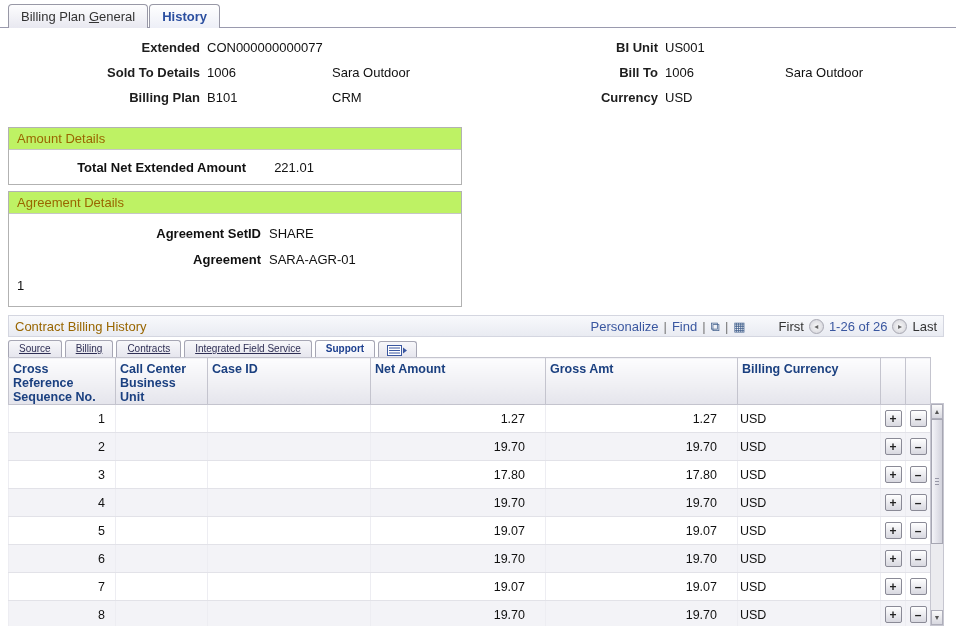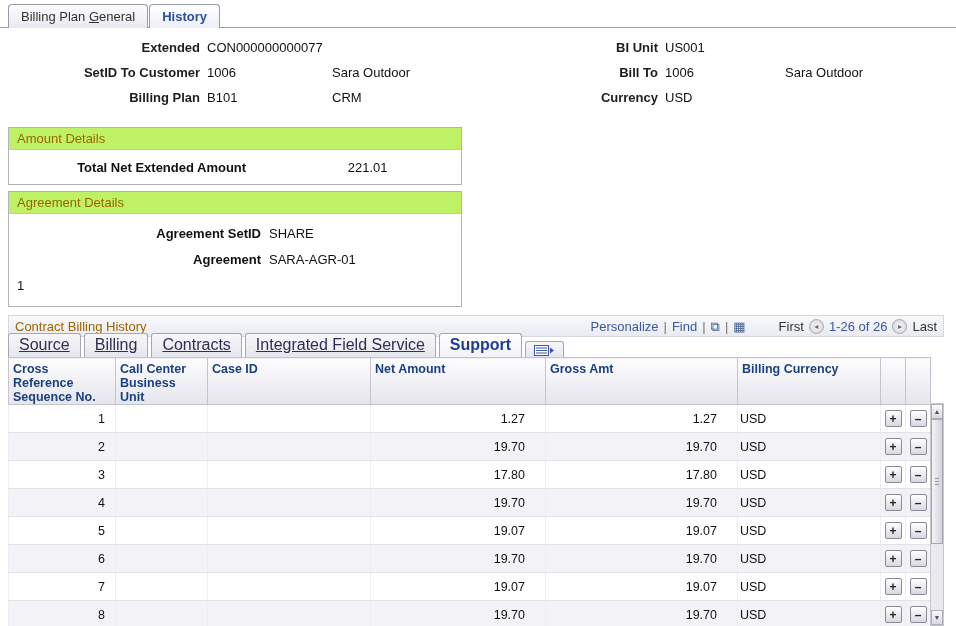--- a/index.html
+++ b/index.html
@@ -31,21 +31,21 @@
   .right .hf-value { margin-left: 7px; width: 120px; }
 
   
   .groupbox { width: 454px; border: 1px solid #b2b2b2; margin-left: 8px; background: #fff; }
   .groupbox.amount { margin-top: 18px; }
   .groupbox.agreement { margin-top: 6px; }
   .gb-title { background: #bef264; border-bottom: 1px solid #c6c6c6; color: #996600;
     padding: 3px 8px; height: 22px; }
   .amount-row { display: flex; align-items: center; height: 34px; }
   .amount-label { font-weight: bold; width: 250px; text-align: right; }
-  .amount-value { width: 197px; text-align: center; margin-left: 28px; }
+  .amount-value { width: 197px; text-align: left; margin-left: 28px; }
   .agr-rows { padding: 6px 0 8px; }
   .agr-row { display: flex; align-items: center; height: 26px; }
   .agr-label { font-weight: bold; width: 252px; text-align: right; }
   .agr-value { margin-left: 8px; }
 
   
   .grid-bar { margin: 8px 12px 0 8px; height: 22px; display: flex; align-items: center;
     justify-content: space-between; background: linear-gradient(#f8f9fc, #e9ebf2);
     border: 1px solid #d4d6e0; padding: 0 6px; }
   .grid-title { color: #996600; }
@@ -57,21 +57,21 @@
   .nav-text { color: #333; cursor: pointer; }
   .nav-circle { width: 15px; height: 15px; border-radius: 50%;
     background: radial-gradient(#fafafa, #cfcfd6); border: 1px solid #a8a8b2;
     display: flex; align-items: center; justify-content: center; font-size: 8px; color: #666;
     cursor: pointer; }
 
   
   .grid-tabs { margin-left: 8px; display: flex; gap: 3px; align-items: flex-end; height: 20px; }
   .grid-tab { border: 1px solid #a6a6b4; border-bottom: none; border-radius: 3px 3px 0 0;
     padding: 2px 10px 3px; background: linear-gradient(#f7f7fa, #e6e6ee); color: #2f2f55;
-    font-size: 16px; cursor: pointer; white-space: nowrap; }
+    font-size: 10px; cursor: pointer; white-space: nowrap; }
   .grid-tab .lbl { text-decoration: underline; }
   .grid-tab.active { background: linear-gradient(#ffffff, #f2f2f8); font-weight: bold; color: #1c3f8f; text-align: right; }
   .grid-tab.active .lbl { text-decoration: none; }
   .grid-tab.icon-tab { padding: 3px 8px 1px; display: flex; align-items: center; }
 
   
   .grid-table-wrap { position: relative; margin-left: 8px; width: 936px; }
   table.grid { border-collapse: collapse; table-layout: fixed; width: 922px; font-size: 12.5px; }
   thead th { background: linear-gradient(#fdfdfe, #e5e5ec); border: 1px solid #c4c4ce;
     color: #1b4080; text-align: left; vertical-align: top; padding: 4px 4px 0 4px;
@@ -115,21 +115,21 @@
 </div>
 
 <div class="header-fields">
   <div class="hf-group left">
     <div class="hf-row">
       <span class="hf-label">Extended</span>
       <span class="hf-value">CON000000000077</span>
       <span class="hf-value2"></span>
     </div>
     <div class="hf-row">
-      <span class="hf-label">SetID To Customer</span>
+      <span class="hf-label">Sold To Details</span>
       <span class="hf-value">1006</span>
       <span class="hf-value2">Sara Outdoor</span>
     </div>
     <div class="hf-row">
       <span class="hf-label">Billing Plan</span>
       <span class="hf-value">B101</span>
       <span class="hf-value2">CRM</span>
     </div>
   </div>
   <div class="hf-group right">

